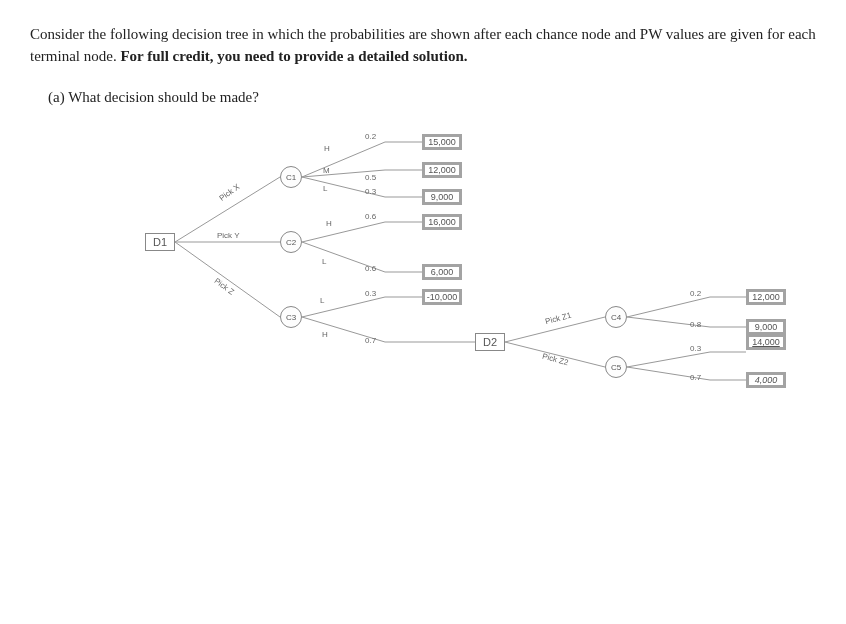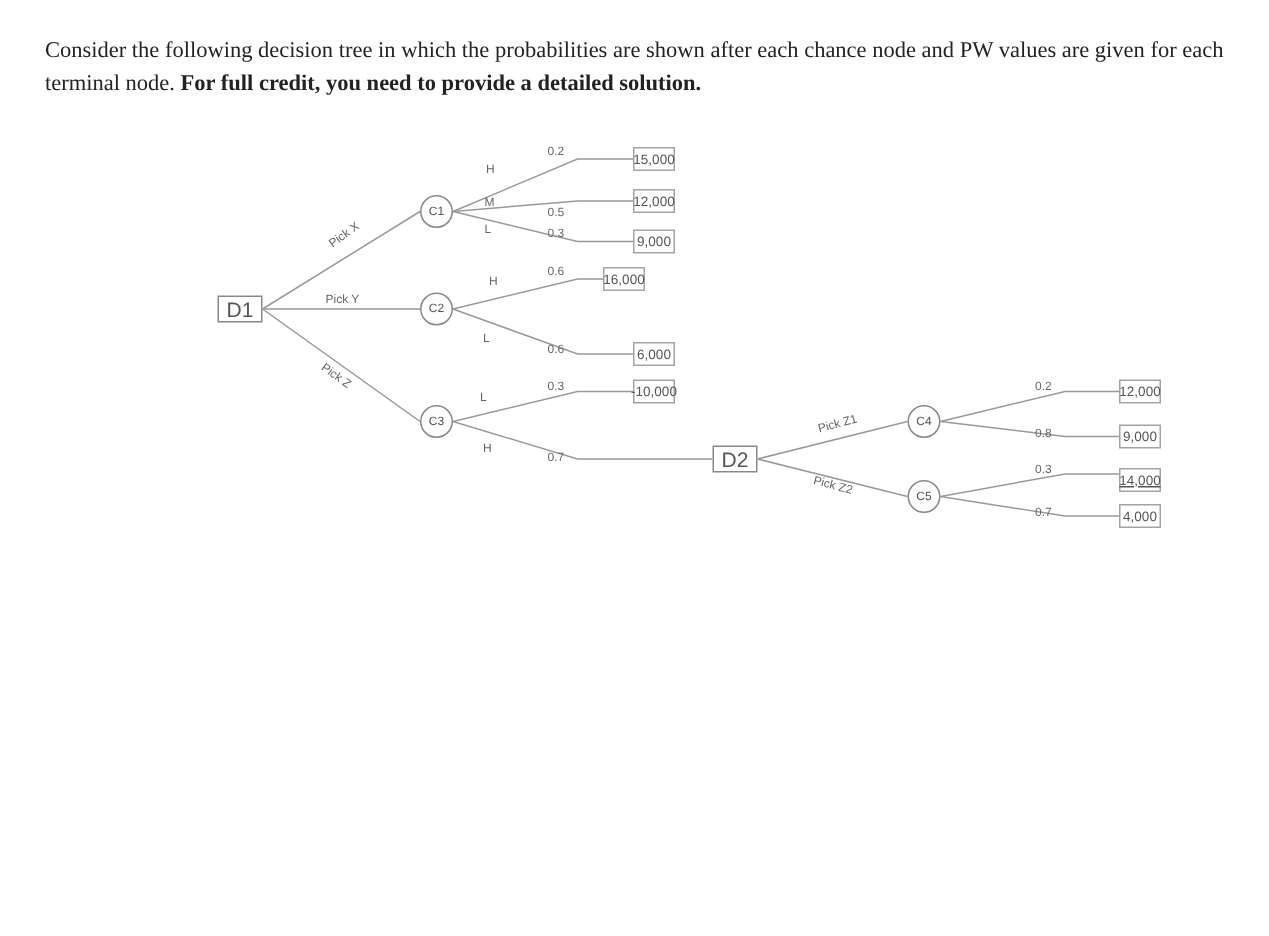--- a/index.html
+++ b/index.html
@@ -2,35 +2,36 @@
 <html><head>
 <meta charset="utf-8">
 <style>
   * { box-sizing: border-box; margin: 0; padding: 0; }
   body { font-family: Georgia, 'Times New Roman', serif; font-size: 15px; color: #222; padding: 24px 30px; width: 846px; }
   .intro { line-height: 1.45; margin-bottom: 18px; }
   .bold { font-weight: 700; }
   .sub { margin-left: 18px; line-height: 1.5; margin-bottom: 14px; }
   .tree-wrap { position: relative; width: 786px; height: 280px; margin-bottom: 30px; font-family: Arial, Helvetica, sans-serif; font-size: 9px; color: #555; }
   .tree-wrap svg { position: absolute; inset: 0; }
-  .term { position: absolute; width: 28px; height: 16px; border: 1px solid #a3a3a3; background: #fff; font-size: 9px; display: flex; align-items: center; justify-content: center; }
+  .term { position: absolute; width: 40px; height: 16px; border: 3px solid #a3a3a3; background: #fff; font-size: 9px; display: flex; align-items: center; justify-content: center; }
   .cnode { position: absolute; width: 22px; height: 22px; border-radius: 50%; border: 1px solid #888; background: #fdfdfd; display: flex; align-items: center; justify-content: center; font-size: 8px; }
-  .dnode { position: absolute; width: 30px; height: 18px; border: 1px solid #888; background: #fff; display: flex; align-items: center; justify-content: center; font-size: 14px; }
+  .dnode { position: absolute; width: 30px; height: 18px; border: 1px solid #888; background: #fff; display: flex; align-items: center; justify-content: center; font-size: 11px; }
   .lbl { position: absolute; font-size: 8px; color: #666; }
   .bottom { line-height: 1.8; }
   .bottom p { margin-bottom: 10px; }
 </style>
 </head>
 <body>
 
 <p class="intro">
   <span>Consider the following decision tree in which the probabilities are shown after each chance node and PW values are given for each terminal node. </span><span class="bold">For full credit, you need to provide a detailed solution.</span>
 </p>
 
 <div class="sub">
+  <div>(a) What decision should be made?</div>
 </div>
 
 <div class="tree-wrap">
   <svg width="786" height="280" viewBox="0 0 786 280">
     <g stroke="#999" stroke-width="1" fill="none">
 
       <path d="M 145 120 L 250 55"></path>
       <path d="M 145 120 L 250 120"></path>
       <path d="M 145 120 L 250 195"></path>
 
@@ -59,28 +60,28 @@
   <div class="cnode" style="left:250px; top:44px;">C1</div>
   <div class="cnode" style="left:250px; top:109px;">C2</div>
   <div class="cnode" style="left:250px; top:184px;">C3</div>
   <div class="dnode" style="left:445px; top:211px;">D2</div>
   <div class="cnode" style="left:575px; top:184px;">C4</div>
   <div class="cnode" style="left:575px; top:234px;">C5</div>
 
   <div class="term" style="left:392px; top:12px;">15,000</div>
   <div class="term" style="left:392px; top:40px;">12,000</div>
   <div class="term" style="left:392px; top:67px;">9,000</div>
-  <div class="term" style="left:372px; top:92px;">16,000</div>
+  <div class="term" style="left:392px; top:92px;">16,000</div>
   <div class="term" style="left:392px; top:142px;">6,000</div>
   <div class="term" style="left:392px; top:167px;">-10,000</div>
 
   <div class="term" style="left:716px; top:167px;">12,000</div>
   <div class="term" style="left:716px; top:197px;">9,000</div>
-  <div class="term" style="left:716px; top:226px;text-decoration:underline;">14,000</div>
-  <div class="term" style="left:716px; top:250px;">4,000</div>
+  <div class="term" style="left:716px; top:212px;text-decoration:underline;">14,000</div>
+  <div class="term" style="left:716px; top:250px;font-style:italic;">4,000</div>
 
   <div class="lbl" style="left:188px; top:66px; transform:rotate(-36deg);">Pick X</div>
   <div class="lbl" style="left:187px; top:109px;">Pick Y</div>
   <div class="lbl" style="left:183px; top:160px; transform:rotate(36deg);">Pick Z</div>
 
   <div class="lbl" style="left:294px; top:22px;">H</div>
   <div class="lbl" style="left:293px; top:44px;">M</div>
   <div class="lbl" style="left:293px; top:62px;">L</div>
   <div class="lbl" style="left:335px; top:10px;">0.2</div>
   <div class="lbl" style="left:335px; top:40px;margin-top:11px;">0.5</div>

